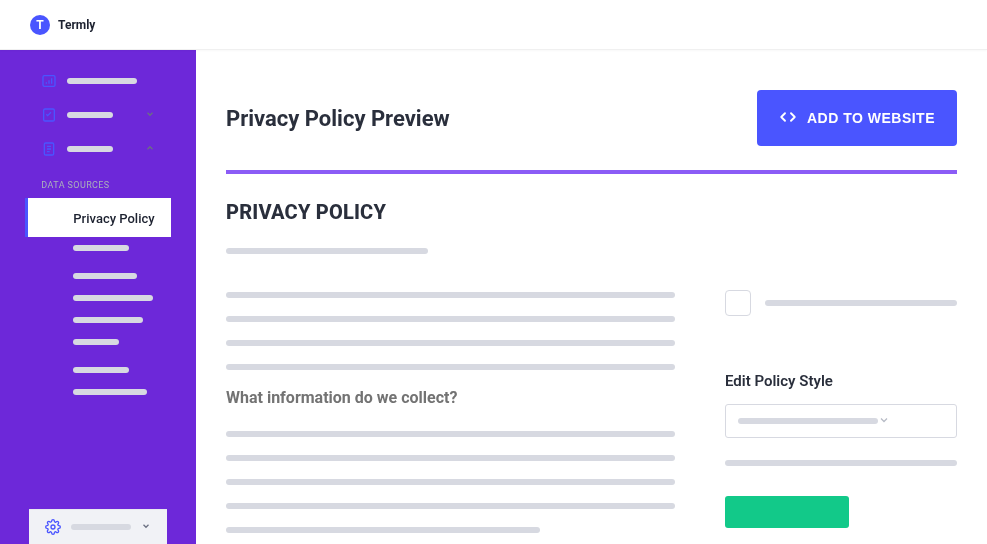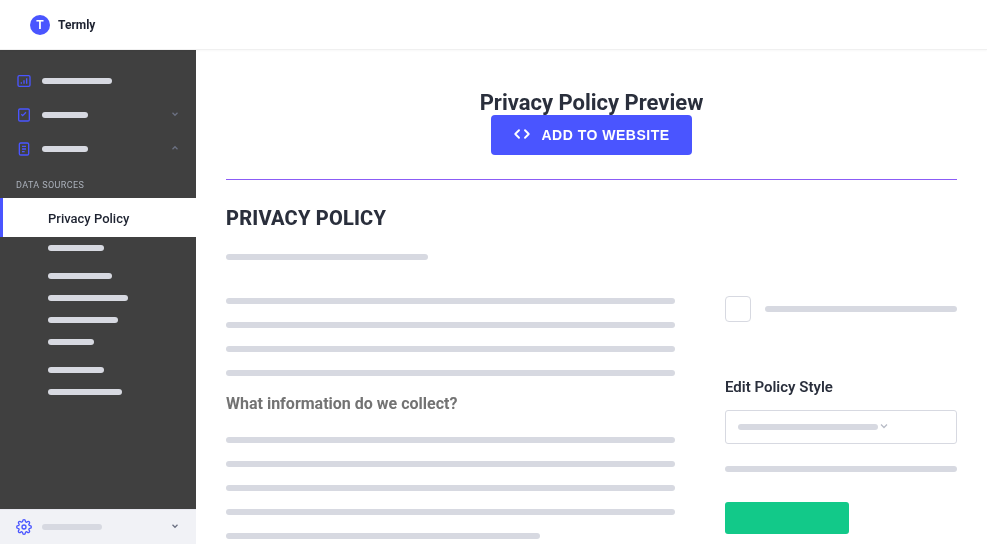--- a/index.html
+++ b/index.html
@@ -42,24 +42,25 @@
       font-weight: 700;
       font-size: 12px;
       color: #1d2230;
     }
     .main {
       display: flex;
       height: calc(544px - 50px);
     }
     .sidebar {
       width: 196px;
-      background: #404040;
+      background: #6d28d9;
       display: flex;
       flex-direction: column;
       position: relative;
+      align-items: center;
     }
     .sidebar-top {
       flex: 1;
       overflow: hidden;
     }
     .nav-section {
       padding: 4px 0;
     }
     .nav-item {
       display: flex;
@@ -133,33 +134,32 @@
     }
     .preview-col {
       flex: 1;
       min-width: 0;
     }
     .page-title-row {
       display: flex;
       align-items: center;
       justify-content: space-between;
       padding-bottom: 24px;
-      border-bottom: 1px solid #8b5cf6;
-      flex-direction: column;
+      border-bottom: 4px solid #8b5cf6;
     }
     .page-title {
       font-size: 22px;
       font-weight: 700;
       color: #2a2f3c;
     }
     .add-btn {
       background: #4a55ff;
       color: #fff;
       border: none;
-      height: 40px;
+      height: 56px;
       padding: 0 22px;
       font-size: 14px;
       font-weight: 700;
       letter-spacing: 0.5px;
       border-radius: 4px;
       display: flex;
       align-items: center;
       gap: 10px;
       cursor: pointer;
     }

